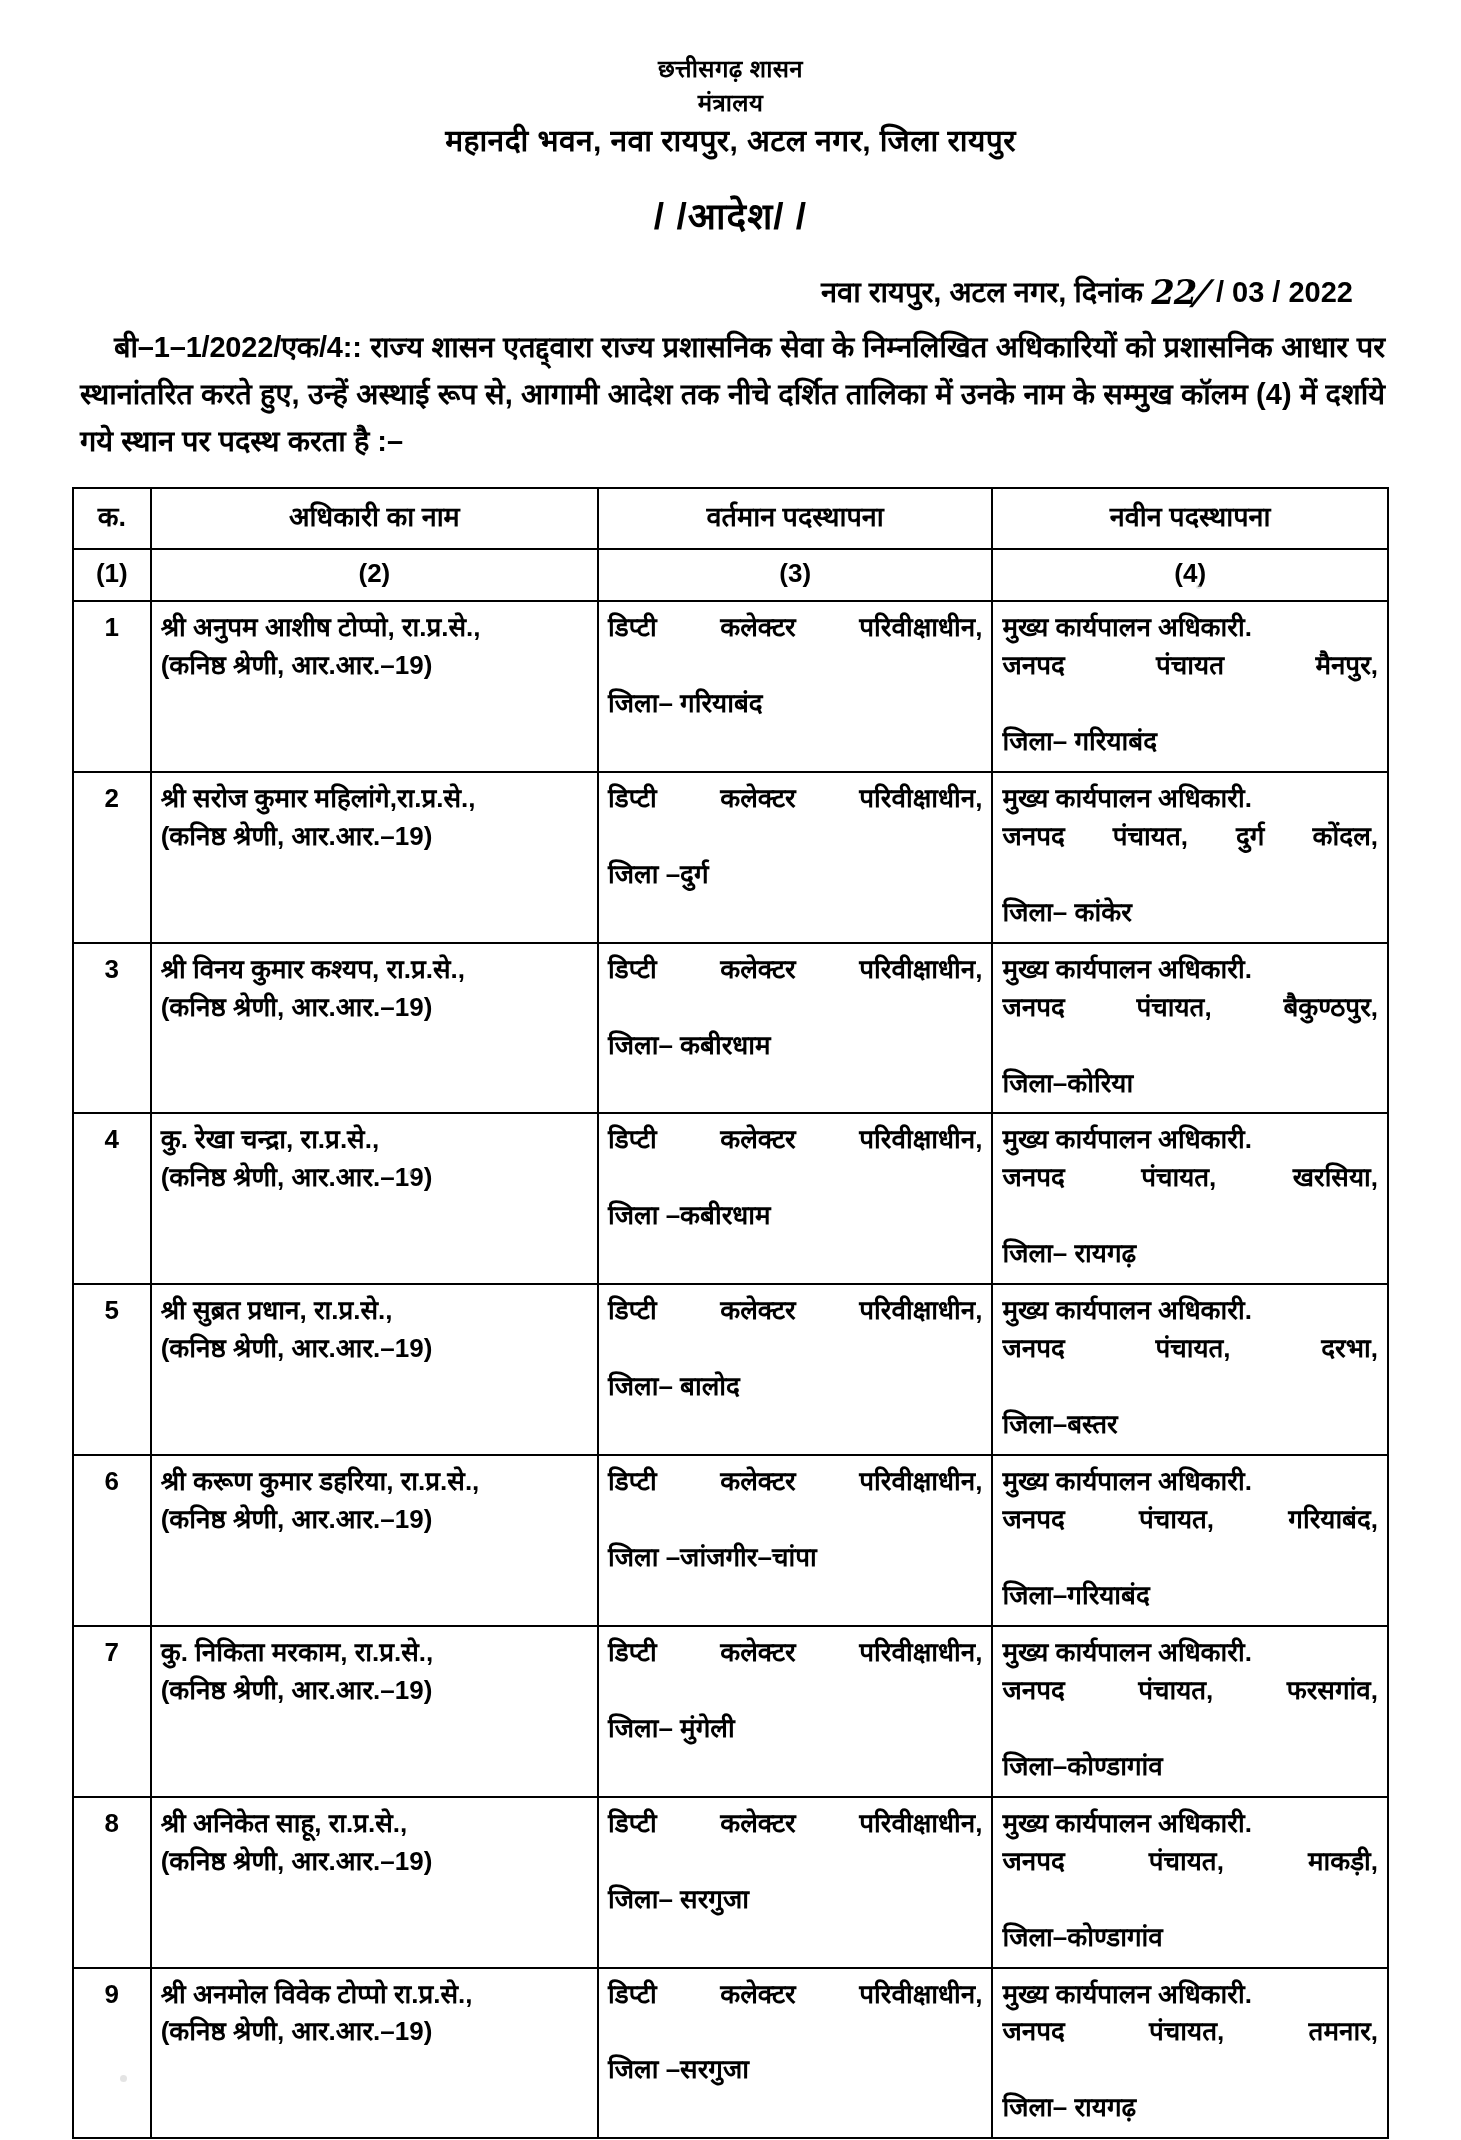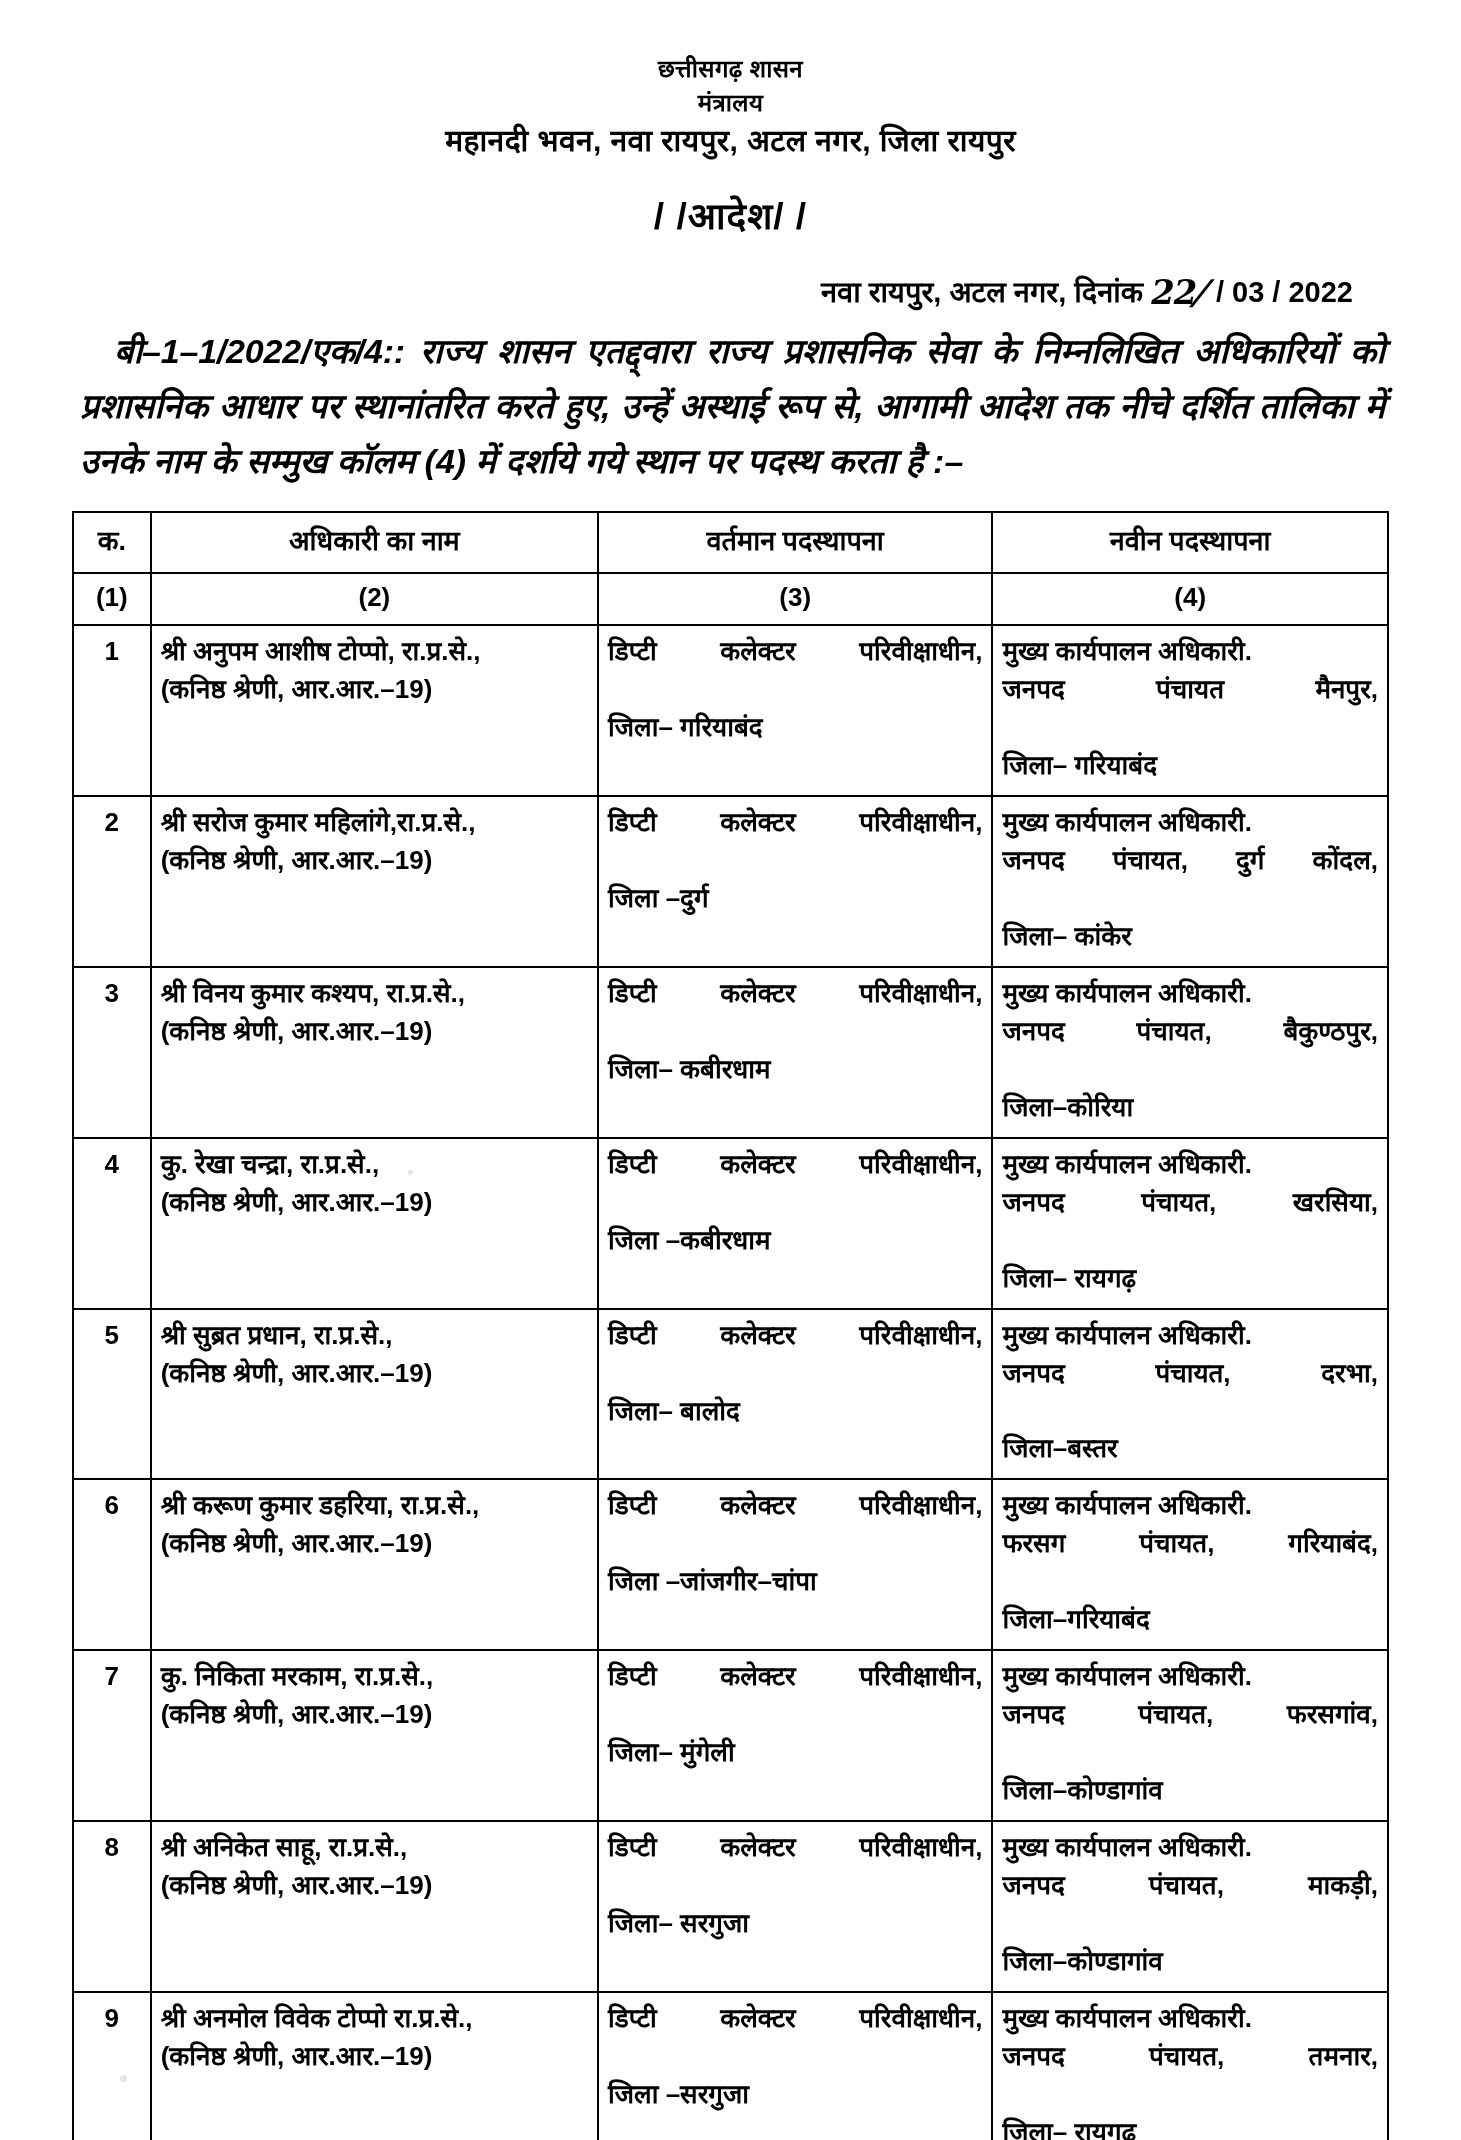--- a/index.html
+++ b/index.html
@@ -68,28 +68,27 @@
     top: 2px;
   }
   .dateline .slash-strike {
     display: inline-block;
     transform: skewX(-16deg);
   }
 
   
   .bodypara {
     margin-top: 14px;
-    font-size: 34px;
+    font-size: 29px;
     font-weight: 700;
     line-height: 1.62;
     text-align: justify;
     text-justify: inter-word;
     text-indent: 34px;
     padding: 0 4px 0 8px;
-    font-style: italic;
   }
   .bodypara .refno {
     letter-spacing: -0.2px;
   }
 
   
   table.order-table {
     margin-top: 22px;
     border-collapse: collapse;
     width: 100%;
@@ -285,21 +284,21 @@
         <td>
           <span class="ln">श्री करूण कुमार डहरिया, रा.प्र.से.,</span>
           <span class="ln">(कनिष्ठ श्रेणी, आर.आर.–19)</span>
         </td>
         <td>
           <span class="ln-j">डिप्टी कलेक्टर परिवीक्षाधीन,</span>
           <span class="ln">जिला –जांजगीर–चांपा</span>
         </td>
         <td>
           <span class="ln">मुख्य कार्यपालन अधिकारी.</span>
-          <span class="ln-j">फरसग पंचायत, गरियाबंद,</span>
+          <span class="ln-j">जनपद पंचायत, गरियाबंद,</span>
           <span class="ln">जिला–गरियाबंद</span>
         </td>
       </tr>
 
       <tr>
         <td class="sn">7</td>
         <td>
           <span class="ln">कु. निकिता मरकाम, रा.प्र.से.,</span>
           <span class="ln">(कनिष्ठ श्रेणी, आर.आर.–19)</span>
         </td>

